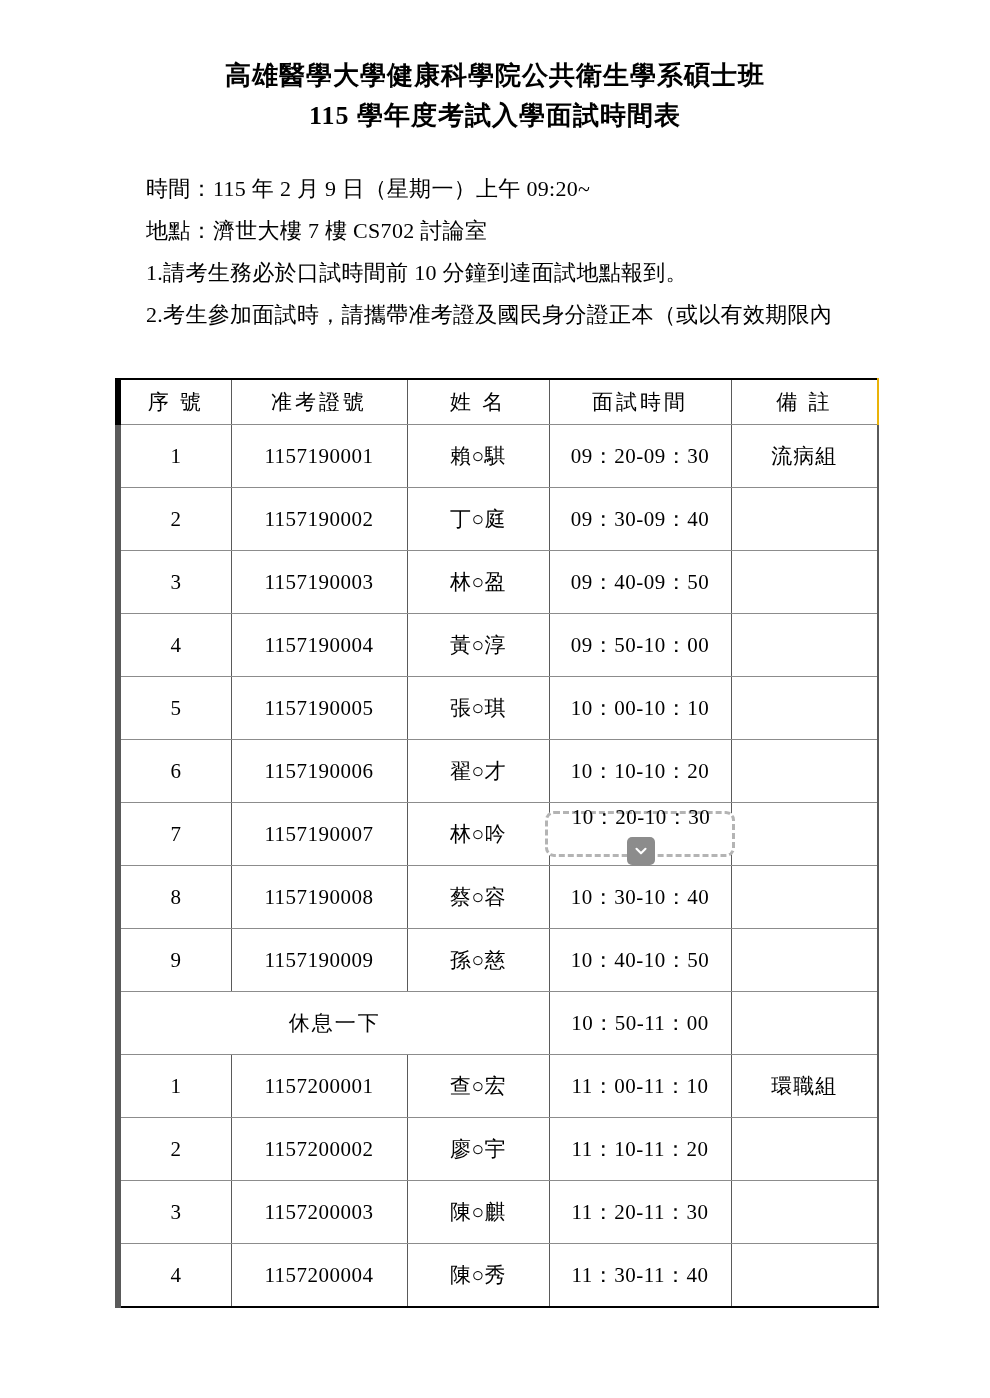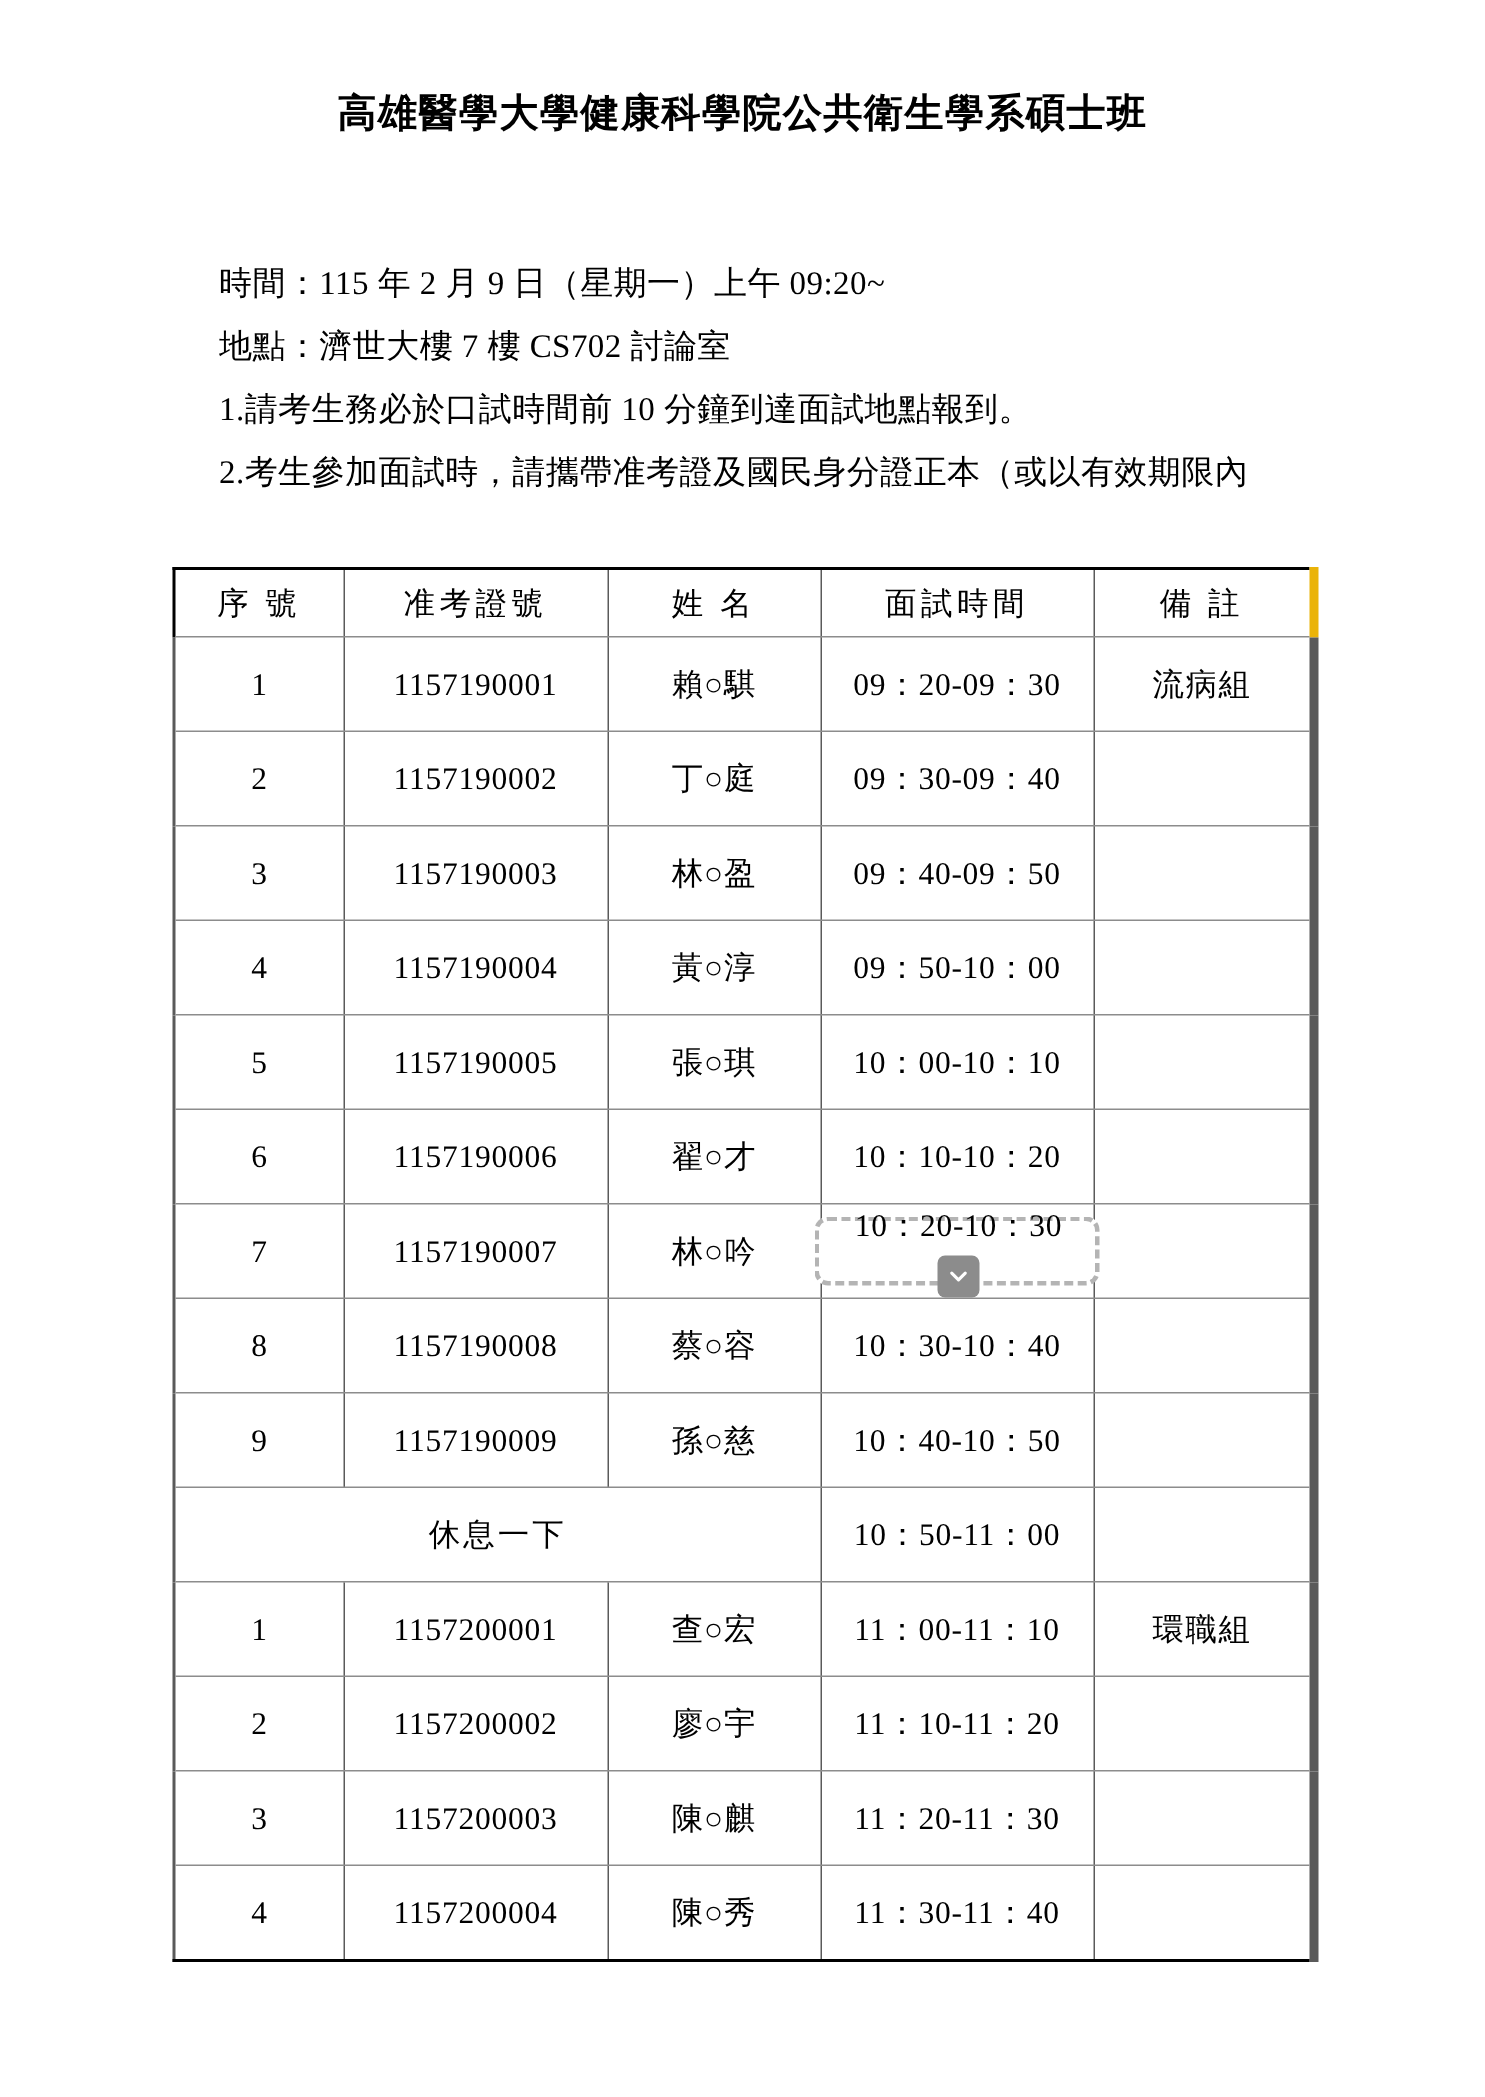--- a/index.html
+++ b/index.html
@@ -84,25 +84,25 @@
   }
   
   .sched-table tr:first-child th {
     border-top: 2px solid #000000;
   }
   .sched-table tr:last-child td {
     border-bottom: 2px solid #000000;
   }
   .sched-table th:first-child,
   .sched-table td:first-child {
-    border-left: 2px solid #000000;
+    border-left: 6px solid #000000;
   }
   .sched-table th:last-child,
   .sched-table td:last-child {
-    border-right: 6px solid #eab308;
+    border-right: 2px solid #eab308;
     margin-left: 44px;
   }
   
   .sched-table th,
   .sched-table td.vsep {
     border-left-color: #5a5a5a;
     border-right-color: #5a5a5a;
   }
 
   .col-no    { width: 113px; }
@@ -161,20 +161,21 @@
   }
   .dropdown-btn svg { display: block; }
 </style>
 </head>
 <body>
 
 <div class="page">
 
   <div class="title-block">
     <div class="title-line">高雄醫學大學健康科學院公共衛生學系碩士班</div>
+    <div class="title-line">115 學年度考試入學面試時間表</div>
   </div>
 
   <div class="intro">
     <div class="intro-line">時間：115 年 2 月 9 日（星期一）上午 09:20~</div>
     <div class="intro-line">地點：濟世大樓 7 樓 CS702 討論室</div>
     <div class="intro-line">1.請考生務必於口試時間前 10 分鐘到達面試地點報到。</div>
     <div class="intro-line">2.考生參加面試時，請攜帶准考證及國民身分證正本（或以有效期限內</div>
   </div>
 
   <table class="sched-table">

